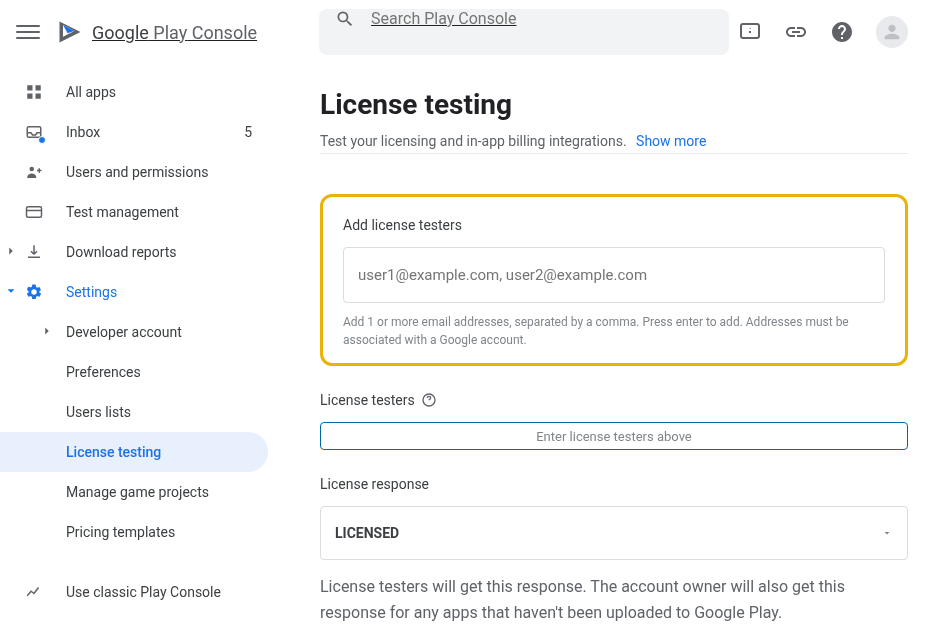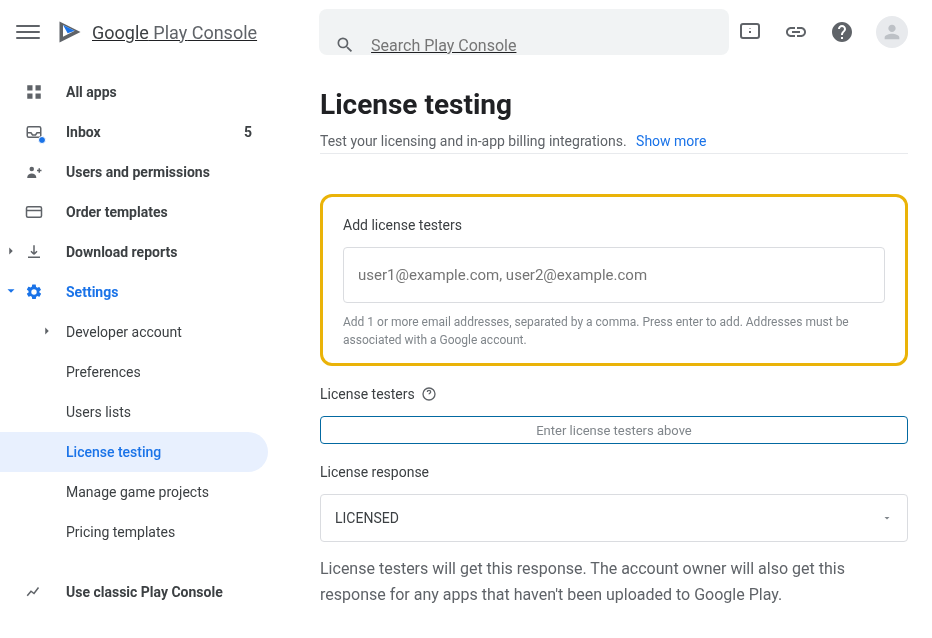--- a/index.html
+++ b/index.html
@@ -6,60 +6,60 @@
 body { width: 932px; height: 638px; background: #fff; color: #202124; overflow: hidden; }
 
 
 .topbar { display: flex; align-items: center; height: 64px; padding: 0 16px; text-decoration: underline; }
 .hamburger { width: 24px; height: 24px; margin-right: 16px; cursor: pointer; display: flex; flex-direction: column; justify-content: center; gap: 4px; }
 .hamburger span { height: 2px; background: #5f6368; border-radius: 1px; }
 .logo { display: flex; align-items: center; gap: 8px; }
 .logo-icon { width: 28px; height: 28px; }
 .logo-text { font-size: 18px; color: #5f6368; letter-spacing: 0; }
 .logo-text .google { color: #3c4043; }
-.search-wrap { margin-left: 62px; flex: 0 0 410px; background: #f1f3f4; border-radius: 8px; height: 46px; display: flex; align-items: flex-end; padding: 0 16px; }
+.search-wrap { margin-left: 62px; flex: 0 0 410px; background: #f1f3f4; border-radius: 8px; height: 46px; display: flex; align-items: flex-start; padding: 0 16px; }
 .search-icon { width: 20px; height: 20px; color: #5f6368; margin-right: 16px; }
 .search-input { border: none; background: transparent; font-size: 16px; color: #5f6368; outline: none; flex: 1; }
 .topbar-right { display: flex; align-items: center; gap: 22px; margin-left: auto; padding-right: 8px; }
 .topbar-right .icon-btn { width: 24px; height: 24px; color: #5f6368; cursor: pointer; display: flex; align-items: center; justify-content: center; }
 .avatar { width: 32px; height: 32px; border-radius: 50%; background: #e8eaed; display: flex; align-items: center; justify-content: center; }
 
 
 .layout { display: flex; height: calc(638px - 64px); }
 .sidebar { width: 268px; padding-top: 8px; }
 .main { flex: 1; padding: 16px 24px 24px 52px; }
 
 
-.nav-item { display: flex; align-items: center; height: 40px; padding: 0 16px 0 24px; font-size: 14px; color: #3c4043; cursor: pointer; border-radius: 0 20px 20px 0; position: relative; font-weight: bold; }
+.nav-item { display: flex; align-items: center; height: 40px; padding: 0 16px 0 24px; font-size: 14px; color: #3c4043; cursor: pointer; border-radius: 0 20px 20px 0; position: relative; }
 .nav-item .nav-icon { width: 20px; height: 20px; color: #5f6368; margin-right: 22px; display: flex; align-items: center; justify-content: center; flex-shrink: 0; }
 .nav-item .expand-caret { position: absolute; left: 4px; color: #5f6368; }
 .nav-item.active { color: #1a73e8; }
 .nav-item.active .nav-icon { color: #1a73e8; }
 .nav-item .badge { margin-left: auto; font-size: 14px; color: #3c4043; }
 .sub-item { height: 40px; display: flex; align-items: center; padding-left: 66px; font-size: 14px; color: #3c4043; cursor: pointer; border-radius: 0 20px 20px 0; position: relative; }
 .sub-item .sub-caret { position: absolute; left: 40px; color: #5f6368; }
 .sub-item.selected { background: #e8f0fe; color: #1a73e8; font-weight: 500; }
 .sidebar-bottom { margin-top: 20px; }
 
 
 .page-title { font-size: 28px; color: #202124; margin-top: 8px; margin-bottom: 12px; }
 .page-desc { font-size: 14px; color: #5f6368; padding-bottom: 4px; border-bottom: 1px solid #e8eaed; }
 .show-more { color: #1a73e8; margin-left: 6px; cursor: pointer; }
 
 .highlight-box { border: 3px solid #eab308; border-radius: 12px; padding: 20px 20px 14px 20px; margin-top: 40px; }
 .section-label { font-size: 14px; color: #3c4043; margin-bottom: 14px; }
 .text-input { width: 100%; border: 1px solid #dadce0; border-radius: 4px; height: 56px; padding: 0 14px; font-size: 15px; color: #5f6368; outline: none; }
 .hint { font-size: 12px; color: #80868b; margin-top: 10px; line-height: 1.5; }
 
-.section { margin-top: 20px; }
+.section { margin-top: 26px; }
 .section-label-row { display: flex; align-items: center; gap: 6px; font-size: 14px; color: #3c4043; margin-bottom: 14px; }
 .help-circle { width: 16px; height: 16px; color: #5f6368; }
 .empty-box { border: 1px solid #0369a1; border-radius: 4px; height: 28px; display: flex; align-items: center; justify-content: center; font-size: 13px; color: #80868b; }
 
-.select-box { border: 1px solid #dadce0; border-radius: 4px; height: 48px; display: flex; align-items: center; padding: 0 14px; font-size: 14px; color: #3c4043; cursor: pointer; justify-content: space-between; }
+.select-box { border: 1px solid #dadce0; border-radius: 4px; height: 54px; display: flex; align-items: center; padding: 0 14px; font-size: 14px; color: #3c4043; cursor: pointer; justify-content: space-between; font-weight: bold; }
 .select-caret { color: #80868b; }
 .response-hint { font-size: 16px; color: #5f6368; margin-top: 14px; line-height: 1.6; }
 </style>
 </head>
 <body>
 
 <div class="topbar">
   <div class="hamburger">
     <span></span>
       <span></span>
@@ -141,21 +141,21 @@
         </span>
       <span>Users and permissions</span>
     </div>
     <div class="nav-item">
       <span class="nav-icon">
           <svg viewBox="0 0 24 24" width="18" height="18" fill="none" stroke="currentColor" stroke-width="2">
             <rect x="2" y="5" width="20" height="14" rx="2"></rect>
             <path d="M2 10h20"></path>
           </svg>
         </span>
-      <span>Order templates</span>
+      <span>Test management</span>
     </div>
     <div class="nav-item">
       <span class="expand-caret"><svg viewBox="0 0 24 24" width="14" height="14" fill="currentColor">
             <path d="M9 6l6 6-6 6z"></path>
           </svg></span>
       <span class="nav-icon">
           <svg viewBox="0 0 24 24" width="18" height="18" fill="none" stroke="currentColor" stroke-width="2">
             <path d="M12 3v12m0 0l-4-4m4 4l4-4M4 19h16"></path>
           </svg>
         </span>

